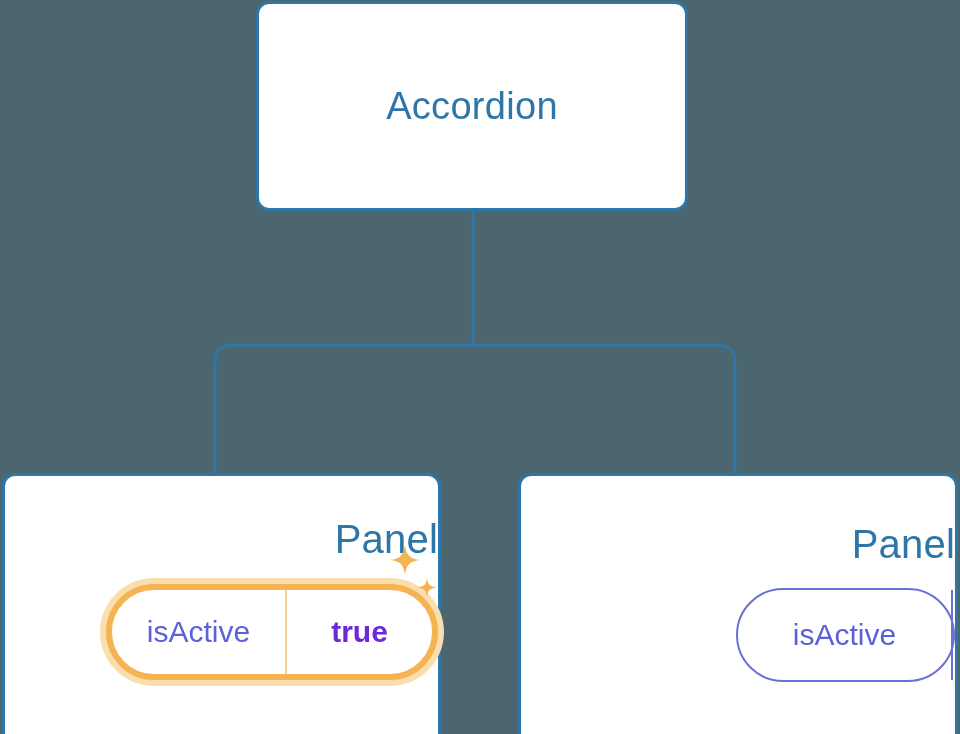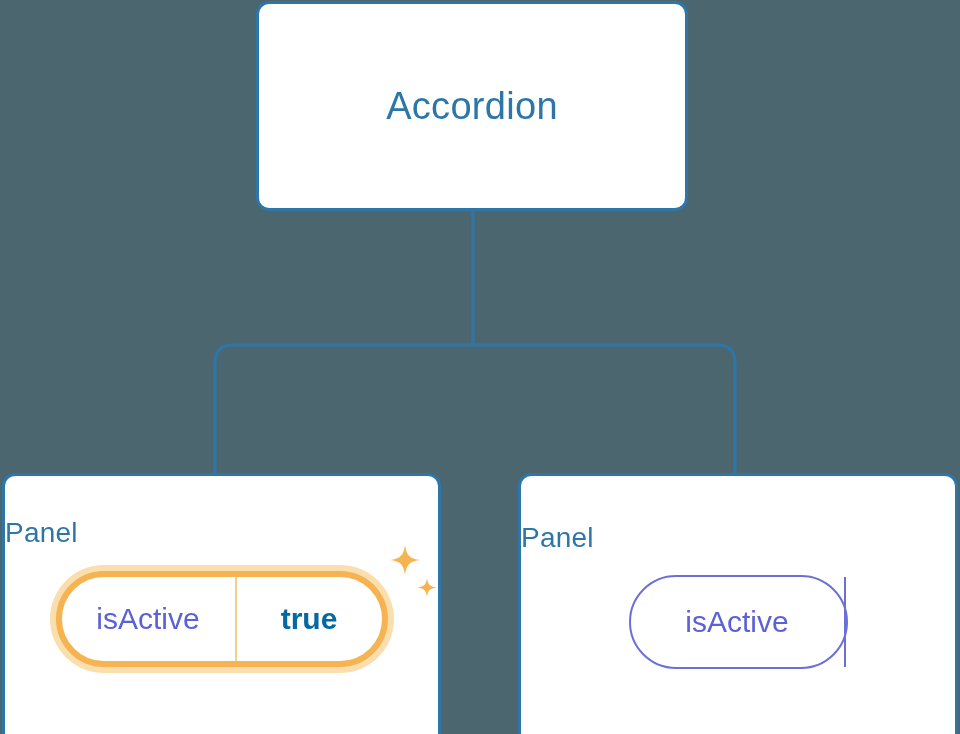--- a/index.html
+++ b/index.html
@@ -74,35 +74,35 @@
     left: 518px;
     top: 473px;
     width: 440px;
     height: 261px;
     border-bottom: none;
     border-bottom-left-radius: 0;
     border-bottom-right-radius: 0;
   }
 
   .panel-title {
-    text-align: left;
-    font-size: 28px;
+    text-align: right;
+    font-size: 40px;
     color: #2E76A8;
     font-weight: 400;
     letter-spacing: 0.2px;
   }
 
   #panel-card-left .panel-title { margin-top: 41px; }
   #panel-card-right .panel-title { margin-top: 46px; }
 
   
   .pill-wrap {
     position: relative;
     display: flex;
-    justify-content: center;
+    justify-content: flex-end;
   }
 
   .pill {
     display: flex;
     align-items: stretch;
     border-radius: 999px;
     background: #FFFFFF;
   }
 
   .pill-cell {
@@ -120,21 +120,21 @@
   
   .pill.highlighted {
     border: 6px solid #F5B351;
     box-shadow: 0 0 0 6px #FBDEAE;
     height: 96px;
   }
   .pill.highlighted .pill-key   { width: 173px; }
   .pill.highlighted .pill-value {
     width: 145px;
     font-weight: 700;
-    color: #0369a1;
+    color: #6d28d9;
   }
   .pill.highlighted .pill-divider {
     width: 2px;
     background: #F8CE8C;
     align-self: stretch;
   }
 
   
   .pill.plain {
     border: 2px solid #6A70D8;

